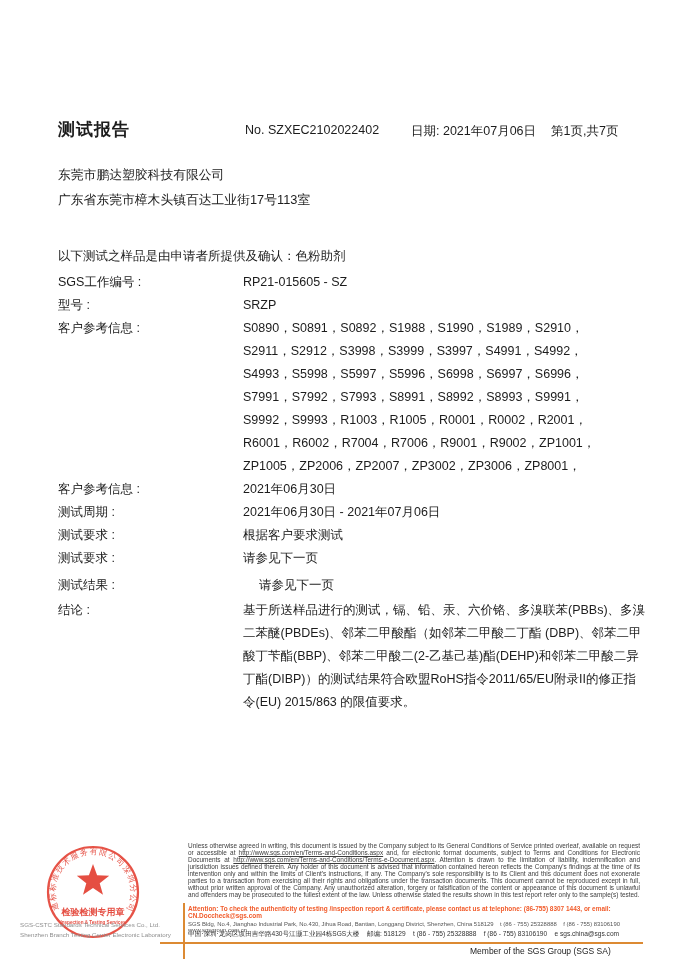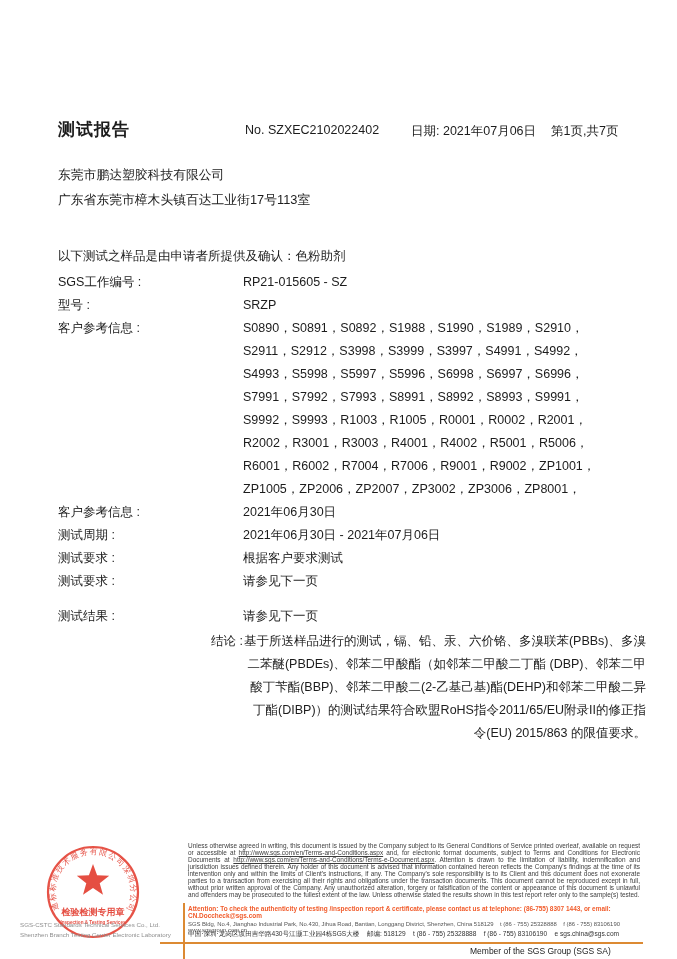--- a/index.html
+++ b/index.html
@@ -25,22 +25,22 @@
   .page-info{position:absolute;left:551px;top:123px;font-size:12.5px;}
 
   .applicant{position:absolute;left:58px;top:162px;font-size:12.8px;line-height:25px;}
   .sample-line{position:absolute;left:58px;top:248px;font-size:12.5px;}
 
   
   .fields{position:absolute;left:58px;top:271px;width:588px;font-size:12.5px;line-height:23px;}
   .frow{display:flex;align-items:flex-start;}
   .flabel{width:185px;flex:none;}
   .fvalue{flex:1;}
-  .mt12{margin-top:12px;}
-  .mt2{margin-top:2px;text-align:right;}
+  .mt12{margin-top:4px;gap:16px;}
+  .mt2{margin-top:2px;}
 
   
   .stamp-svg{position:absolute;left:33px;top:845px;width:125px;height:100px;}
   .stamp-co{position:absolute;left:20px;top:920px;width:172px;font-size:6.2px;
     color:#8f8f8f;line-height:1.55;}
   .legal{position:absolute;left:188px;top:837px;width:452px;font-size:6.45px;
     line-height:6.9px;text-align:justify;color:#3d3d3d;}
   .legal .u{text-decoration:underline;}
   .attention{position:absolute;left:188px;top:905px;width:452px;font-size:6.45px;
     line-height:7.2px;color:#f15a29;font-weight:bold;}
@@ -83,21 +83,20 @@
     </div>
 
     <div class="frow">
       <div class="flabel">客户参考信息 :</div>
       <div class="fvalue">
         <div>S0890，S0891，S0892，S1988，S1990，S1989，S2910，</div>
         <div>S2911，S2912，S3998，S3999，S3997，S4991，S4992，</div>
         <div>S4993，S5998，S5997，S5996，S6998，S6997，S6996，</div>
         <div>S7991，S7992，S7993，S8991，S8992，S8993，S9991，</div>
         <div>S9992，S9993，R1003，R1005，R0001，R0002，R2001，</div>
-        <div>R2002，R3001，R3003，R4001，R4002，R5001，R5006，</div>
         <div>R6001，R6002，R7004，R7006，R9001，R9002，ZP1001，</div>
         <div>ZP1005，ZP2006，ZP2007，ZP3002，ZP3006，ZP8001，</div>
       </div>
     </div>
 
     <div class="frow">
       <div class="flabel">客户参考信息 :</div>
       <div class="fvalue">2021年06月30日</div>
     </div>
 

